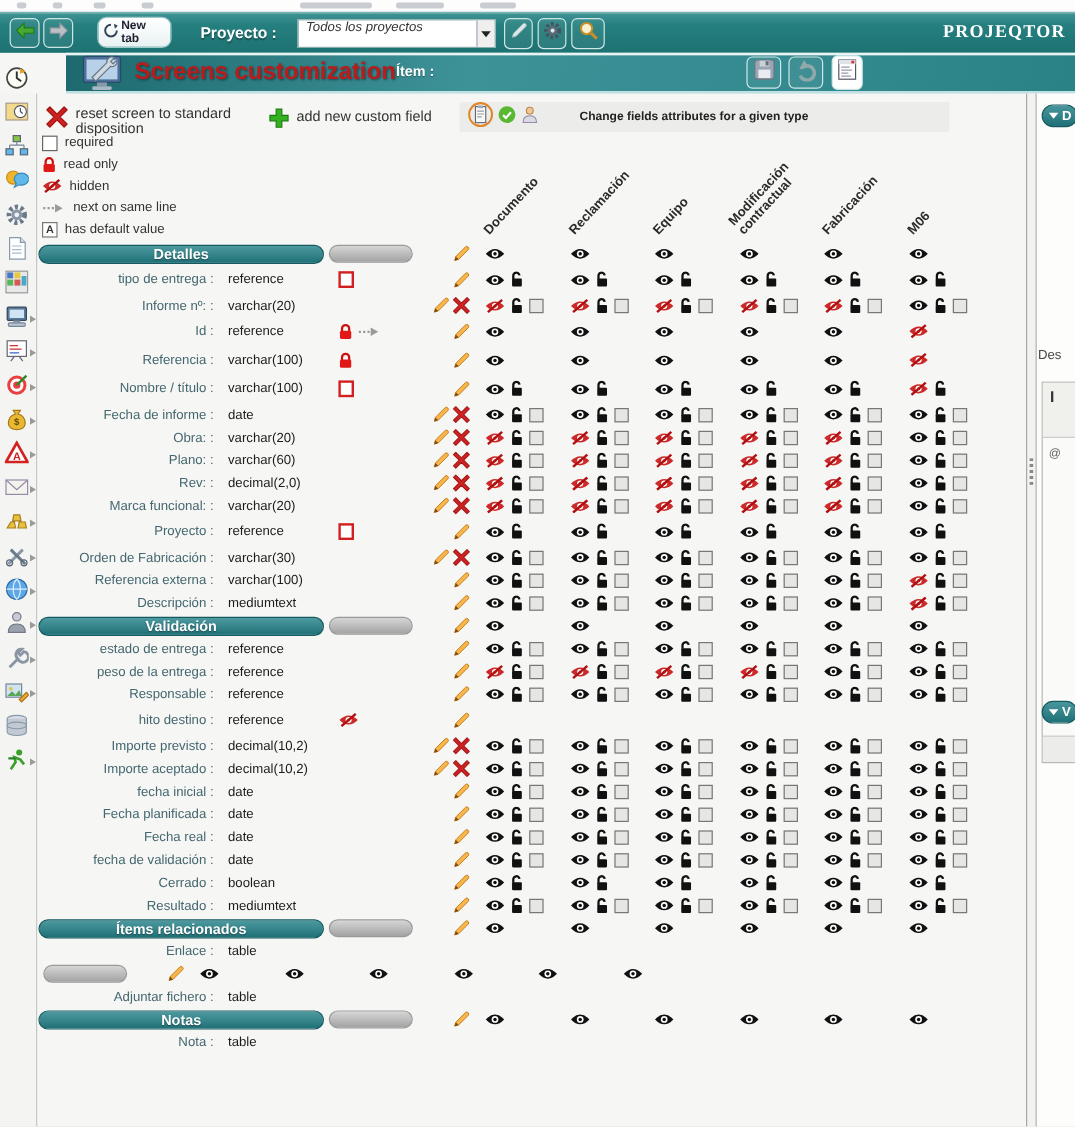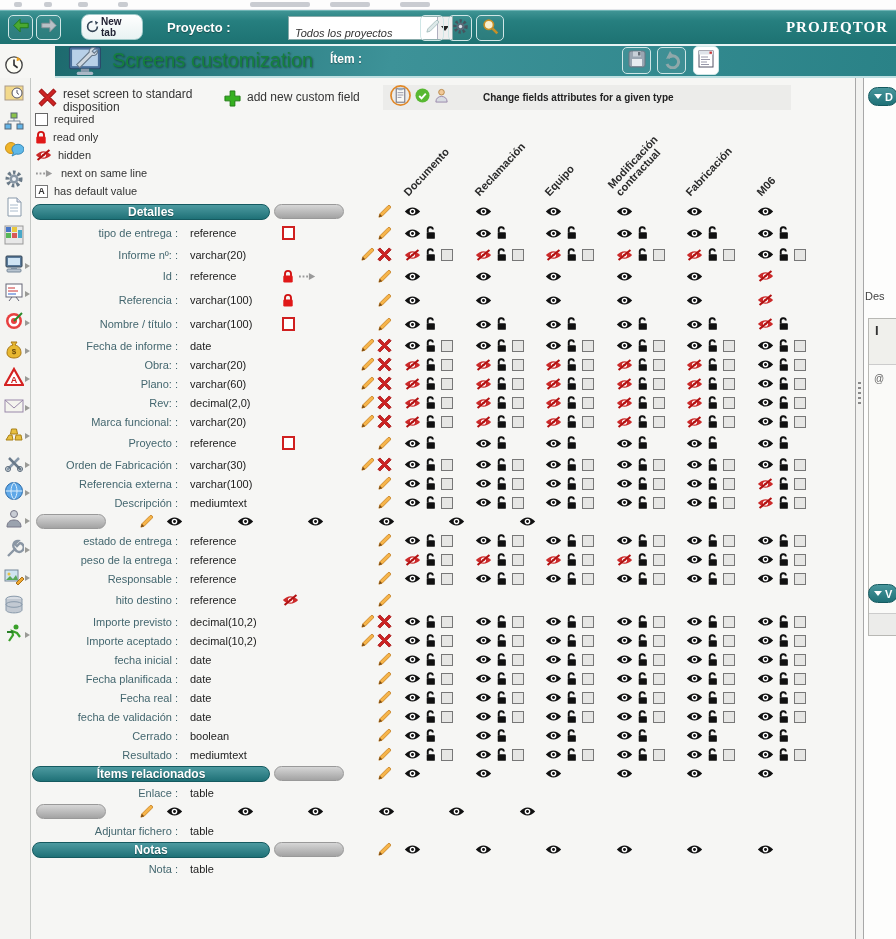--- a/index.html
+++ b/index.html
@@ -15,35 +15,35 @@
   
   .toolbar { position:absolute; left:0; top:10px; width:896px; height:34px;
              background:linear-gradient(#3f9494 0%, #267f7f 30%, #1d7272 100%);
              border-top:1px solid #6fb5b5; }
   .tbtn { position:absolute; display:flex; align-items:center; justify-content:center;
           border:1px solid #cfe6e6; border-radius:5px; background:rgba(255,255,255,0.06); cursor:pointer; }
   .newtab { position:absolute; left:81px; top:3px; width:62px; height:26px; border-radius:8px;
             background:linear-gradient(#ffffff,#e8f2f2); border:1px solid #9fcaca;
             display:flex; align-items:center; gap:2px; padding:0 4px; font-size:10px; font-weight:bold; color:#223; }
   .lbl-white { color:#fff; font-weight:bold; font-size:13px; text-shadow:0 1px 1px rgba(0,0,0,.35); }
-  .select { position:absolute; background:#fff; border:1px solid #8aa; display:flex; align-items:flex-end;margin-left:40px; }
+  .select { position:absolute; background:#fff; border:1px solid #8aa; display:flex; align-items:flex-start; }
   .select .val { flex:1; padding:0 6px; font-size:11px; color:#222; white-space:nowrap; overflow:hidden; }
   .select .it { font-style:italic; color:#333; }
   .select .arrowbox { width:15px; align-self:stretch; background:#efefef; border-left:1px solid #aab;
                       display:flex; align-items:center; justify-content:center; }
   .select .arrowbox b { width:0; height:0; border:4px solid transparent; border-top:5px solid #222; margin-top:4px; }
   .brand { position:absolute; right:8px; top:8px; color:#fff; font-weight:bold; font-size:15px;
            letter-spacing:1px; font-family:"Liberation Serif", serif; }
 
   
   .titlebar { position:absolute; left:55px; top:44px; width:841px; height:34px;
               background:linear-gradient(100deg,#1d6a6e 0%, #3d9298 40%, #2a8287 100%);
               border-top:2px solid #e8f4f4; border-bottom:2px solid #bfe0e2; }
   .bigicon { position:absolute; left:68px; top:46px; }
-  .pagetitle { position:absolute; left:112px; top:49px; color:#15803d; font-size:20px; font-weight:normal;
+  .pagetitle { position:absolute; left:112px; top:49px; color:#b91c1c; font-size:20px; font-weight:bold;
                text-shadow:1px 1px 2px rgba(0,0,0,.45); }
 
   
   .sidebar { position:absolute; left:0; top:78px; width:31px; bottom:0;
              background:#f4f4f2; border-right:1px solid #c5c8c5; }
   .sb-item { position:absolute; left:4px; width:26px; height:22px; display:flex; align-items:center; cursor:pointer; }
   .sb-item svg { width:20px; height:20px; }
   .sb-arrow { width:0; height:0; border:3.5px solid transparent; border-left:5px solid #9a9a96; margin-left:1px; }
 
   .legend-reset { position:absolute; left:38px; top:88px; display:flex; gap:6px; cursor:pointer; }
@@ -2048,20 +2048,21 @@
               <svg width="12" height="14" viewBox="0 0 14 16">
                 <path d="M3.2 7.5 V4.6 A3 3 0 0 1 9.2 3.9" fill="none" stroke="#111" stroke-width="2.2"></path>
                 <rect x="2" y="7" width="9.5" height="7.8" rx="1" fill="#111"></rect>
               </svg>
             </span>
             <span class="cb"></span>
           </span>
         </span>
       </div>
       <div class="row">
+        <span class="pill-main">Validación</span>
         <span class="pill-gray"></span>
         <span class="c-actions sec-actions">
           <span class="ico">
             <svg width="15" height="15" viewBox="0 0 16 16">
               <path d="M2 14 L3 10.5 L11.5 2 A1.6 1.6 0 0 1 14 4.5 L5.5 13 Z" fill="#f7b54a" stroke="#c07818" stroke-width="0.8"></path>
               <path d="M2 14 L3 10.5 L5.5 13Z" fill="#7a4a12"></path>
             </svg>
           </span>
         </span>
         <span class="c-cols">

